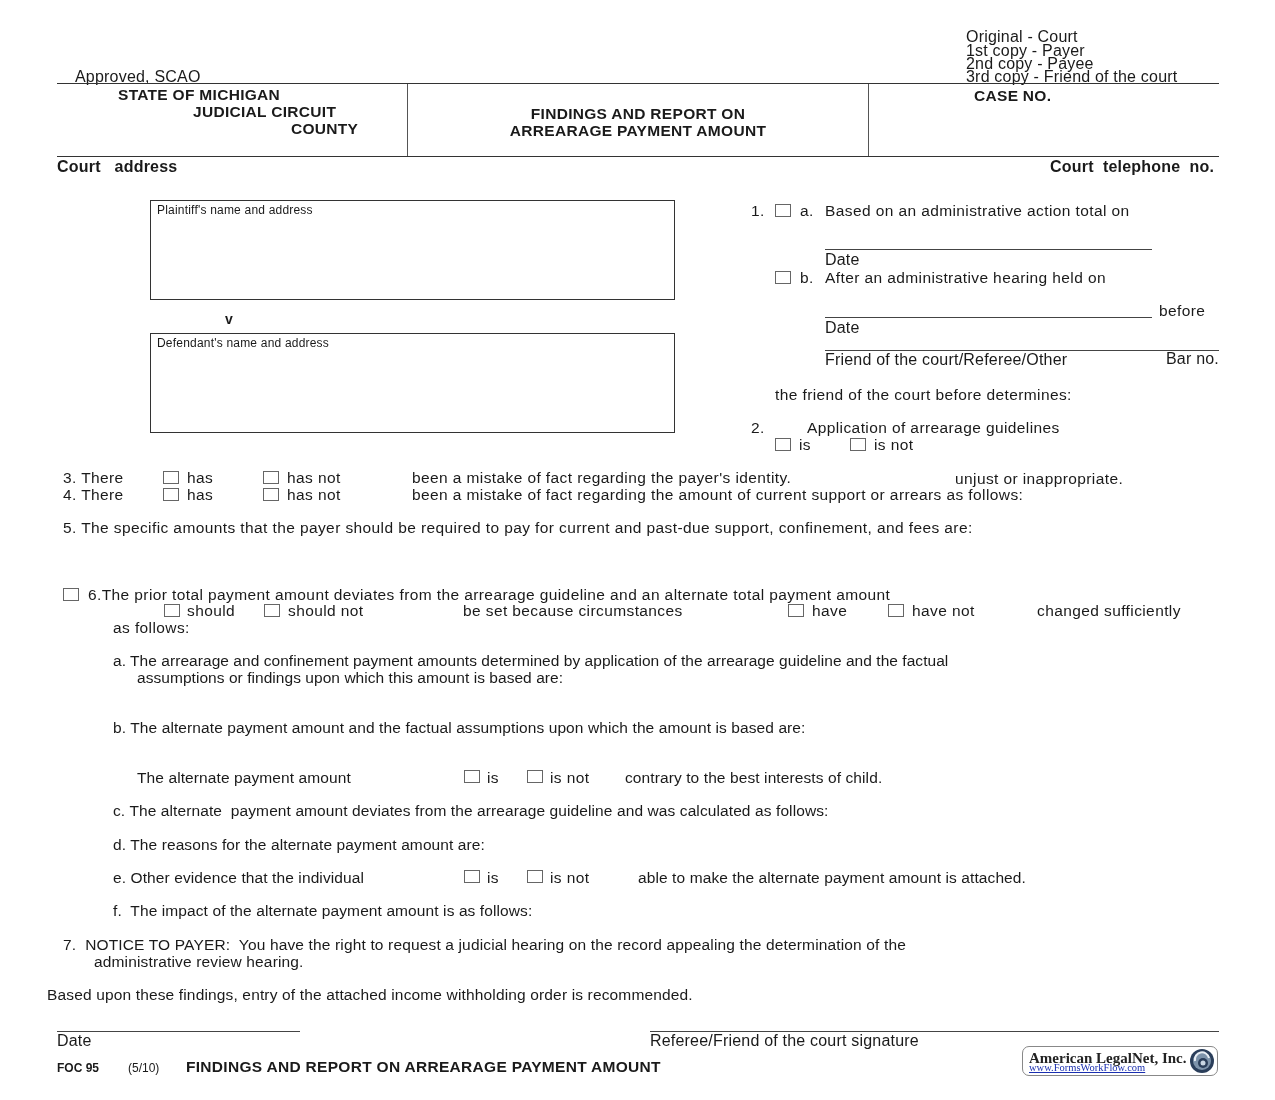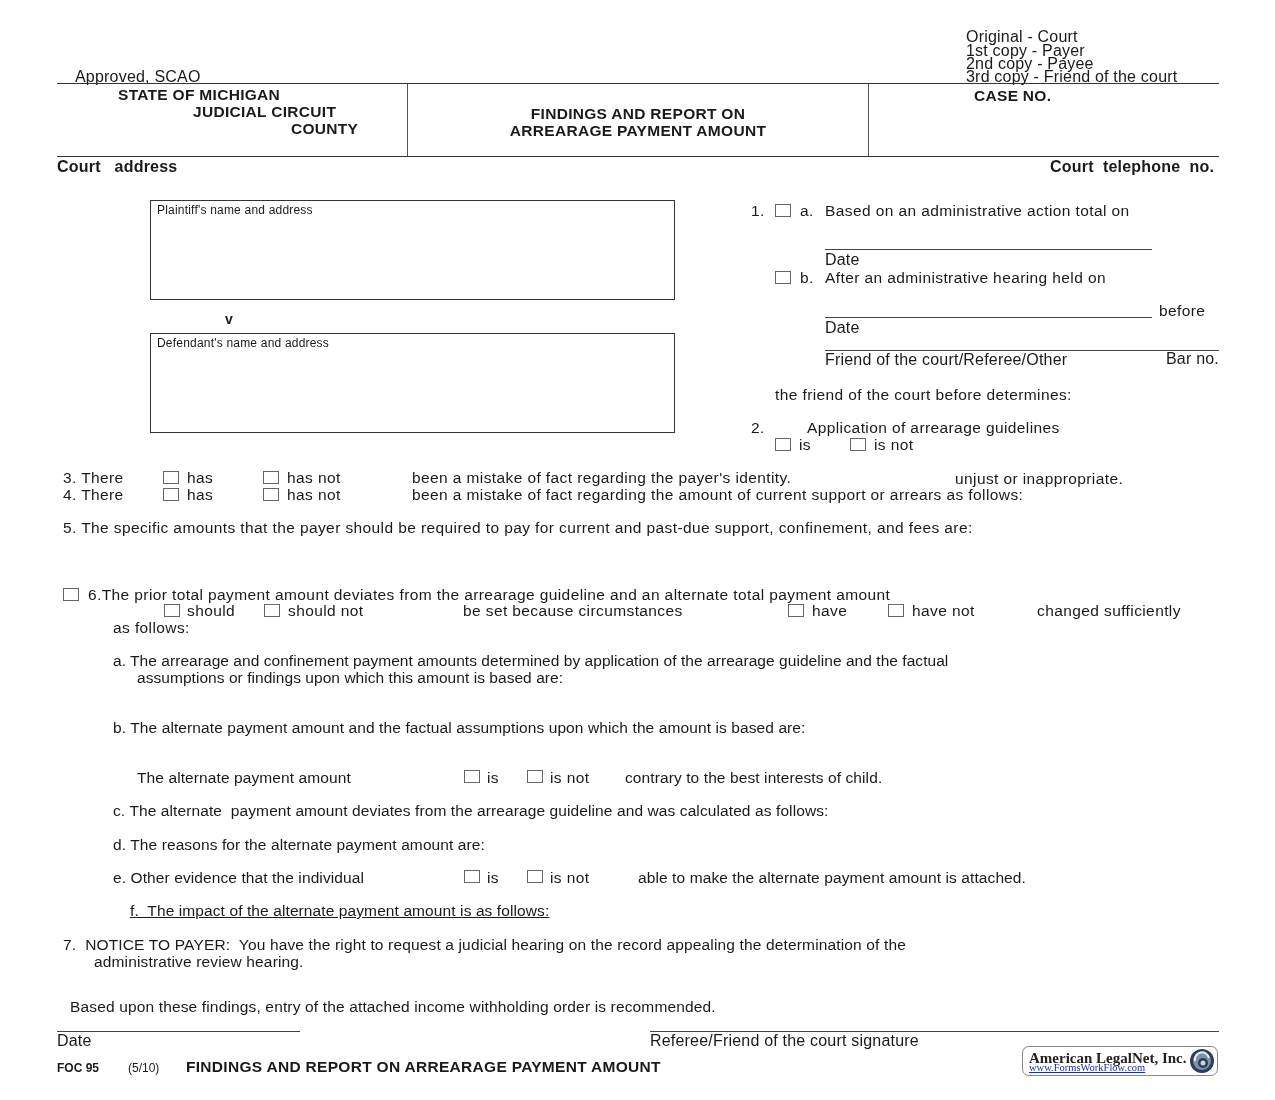--- a/index.html
+++ b/index.html
@@ -133,26 +133,26 @@
 <div class="abs md" style="left:113px; top:802px; letter-spacing:0.1px; white-space:pre;">c. The alternate  payment amount deviates from the arrearage guideline and was calculated as follows:</div>
 <div class="abs md" style="left:113px; top:836px; letter-spacing:0.1px;">d. The reasons for the alternate payment amount are:</div>
 
 <div class="abs md" style="left:113px; top:869px; letter-spacing:0.1px;">e. Other evidence that the individual</div>
 <div class="cb" style="left:464px; top:870px;"></div>
 <div class="abs md" style="left:487px; top:869px;">is</div>
 <div class="cb" style="left:527px; top:870px;"></div>
 <div class="abs md" style="left:550px; top:869px;">is not</div>
 <div class="abs md" style="left:638px; top:869px; letter-spacing:0.1px;">able to make the alternate payment amount is attached.</div>
 
-<div class="abs md" style="left:130px; top:902px; letter-spacing:0.1px; white-space:pre;text-decoration:underline;">f.  The impact of the alternate payment amount is as follows:</div>
+<div class="abs md" style="left:113px; top:902px; letter-spacing:0.1px; white-space:pre;">f.  The impact of the alternate payment amount is as follows:</div>
 
 <div class="abs md" style="left:63px; top:936px; letter-spacing:0.15px; white-space:pre;">7.  NOTICE TO PAYER:  You have the right to request a judicial hearing on the record appealing the determination of the</div>
 <div class="abs md" style="left:94px; top:953px; letter-spacing:0.15px;">administrative review hearing.</div>
 
-<div class="abs md" style="left:70px; top:986px; letter-spacing:0.15px;margin-top:12px;">Based upon these findings, entry of the attached income withholding order is recommended.</div>
+<div class="abs md" style="left:47px; top:986px; letter-spacing:0.15px;">Based upon these findings, entry of the attached income withholding order is recommended.</div>
 
 <div class="hline thin" style="left:57px; top:1031px; width:243px;"></div>
 <div class="abs lbl" style="left:57px; top:1032px;">Date</div>
 <div class="hline thin" style="left:650px; top:1031px; width:569px;"></div>
 <div class="abs lbl" style="left:650px; top:1032px;">Referee/Friend of the court signature</div>
 
 <div class="abs" style="left:57px; top:1061px; font-size:12px; font-weight:bold;">FOC 95</div>
 <div class="abs" style="left:128px; top:1061px; font-size:12px;">(5/10)</div>
 <div class="abs hb" style="left:186px; top:1058px;">FINDINGS AND REPORT ON ARREARAGE PAYMENT AMOUNT</div>
 

